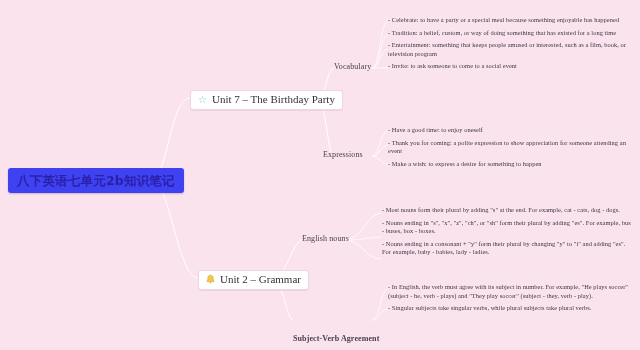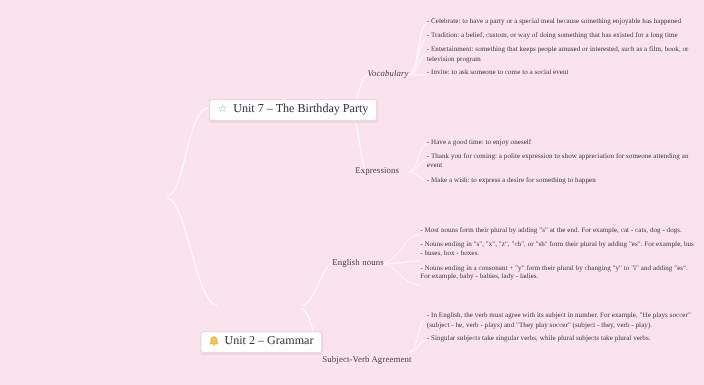--- a/index.html
+++ b/index.html
@@ -65,35 +65,35 @@
   }
   .branch-icon {
     display: inline-block;
     width: 11px;
     height: 11px;
     line-height: 11px;
     text-align: center;
     font-size: 10px;
   }
   #branch-unit7 { left: 190px; top: 90px; }
-  #branch-unit2 { left: 182px; top: 270px; margin-top: 31px; }
+  #branch-unit2 { left: 198px; top: 270px; }
 
   
   .subtopic {
     position: absolute;
     font-size: 8px;
     color: #4a4150;
     line-height: 10px;
     white-space: nowrap;
     letter-spacing: 0.1px;
   }
-  #sub-vocabulary  { left: 334px; top: 62px; font-style: italic; }
+  #sub-vocabulary  { left: 334px; top: 62px; }
   #sub-expressions { left: 323px; top: 150px; }
   #sub-plural      { left: 302px; top: 234px; }
-  #sub-sva         { left: 293px; top: 322px; }
+  #sub-sva         { left: 293px; top: 334px; font-weight: bold; }
 
   
   .leaf-group {
     position: absolute;
     width: 252px;
   }
   .leaf {
     font-size: 6.4px;
     line-height: 8.6px;
     color: #3e3644;
@@ -140,20 +140,23 @@
 
       <path d="M345 240 C 362 240, 366 214, 382 213"></path>
       <path d="M345 240 C 362 240, 366 238, 382 237"></path>
       <path d="M345 240 C 362 240, 366 260, 382 259"></path>
 
       <path d="M372 320 C 380 320, 380 290, 388 289"></path>
       <path d="M372 320 C 380 320, 380 310, 388 309"></path>
     </g>
   </svg>
 
+  <div class="root-node">
+    <span class="root-label">八下英语七单元2b知识笔记</span>
+  </div>
 
   <div id="branch-unit7" class="branch-node">
     <span class="branch-icon" style="color:#7ec8e8">☆</span>
     <span class="branch-label">Unit 7 – The Birthday Party</span>
   </div>
 
   <div id="branch-unit2" class="branch-node">
     <span class="branch-icon">
       <svg width="11" height="11" viewBox="0 0 12 12" aria-hidden="true">
         <path d="M6 1.3 C7.6 1.3 8.9 2.6 8.9 4.2 L8.9 6.6 L9.9 8.3 L2.1 8.3 L3.1 6.6 L3.1 4.2 C3.1 2.6 4.4 1.3 6 1.3 Z" fill="#f2c94c" stroke="#d79f21" stroke-width="0.7" stroke-linejoin="round"></path>

